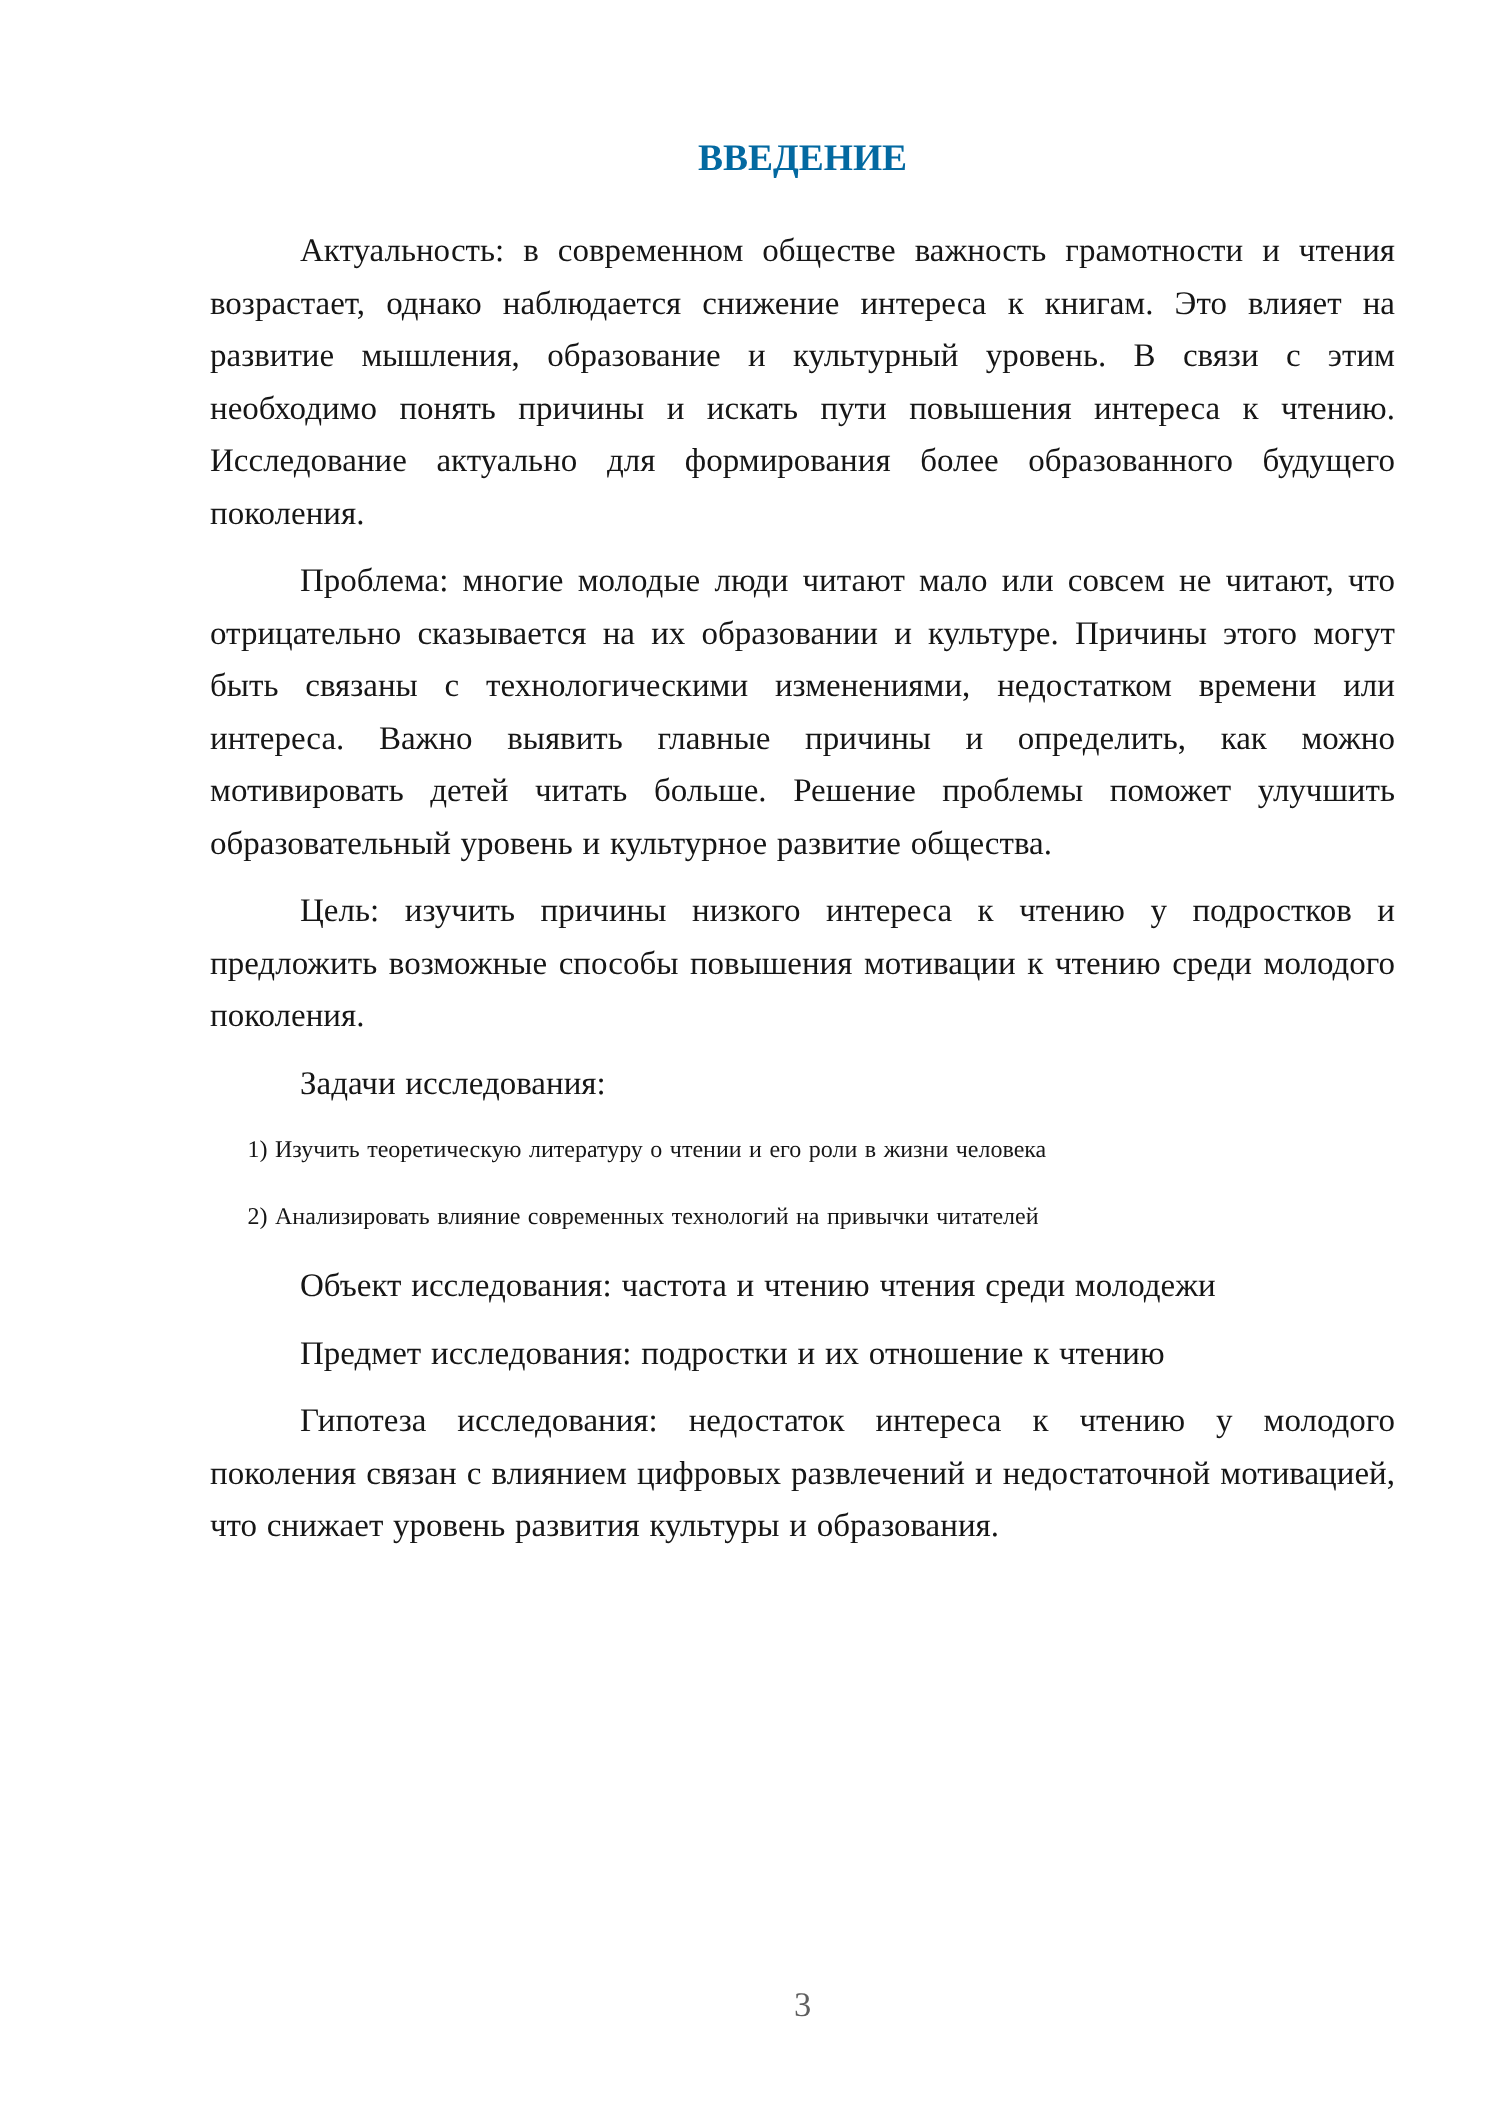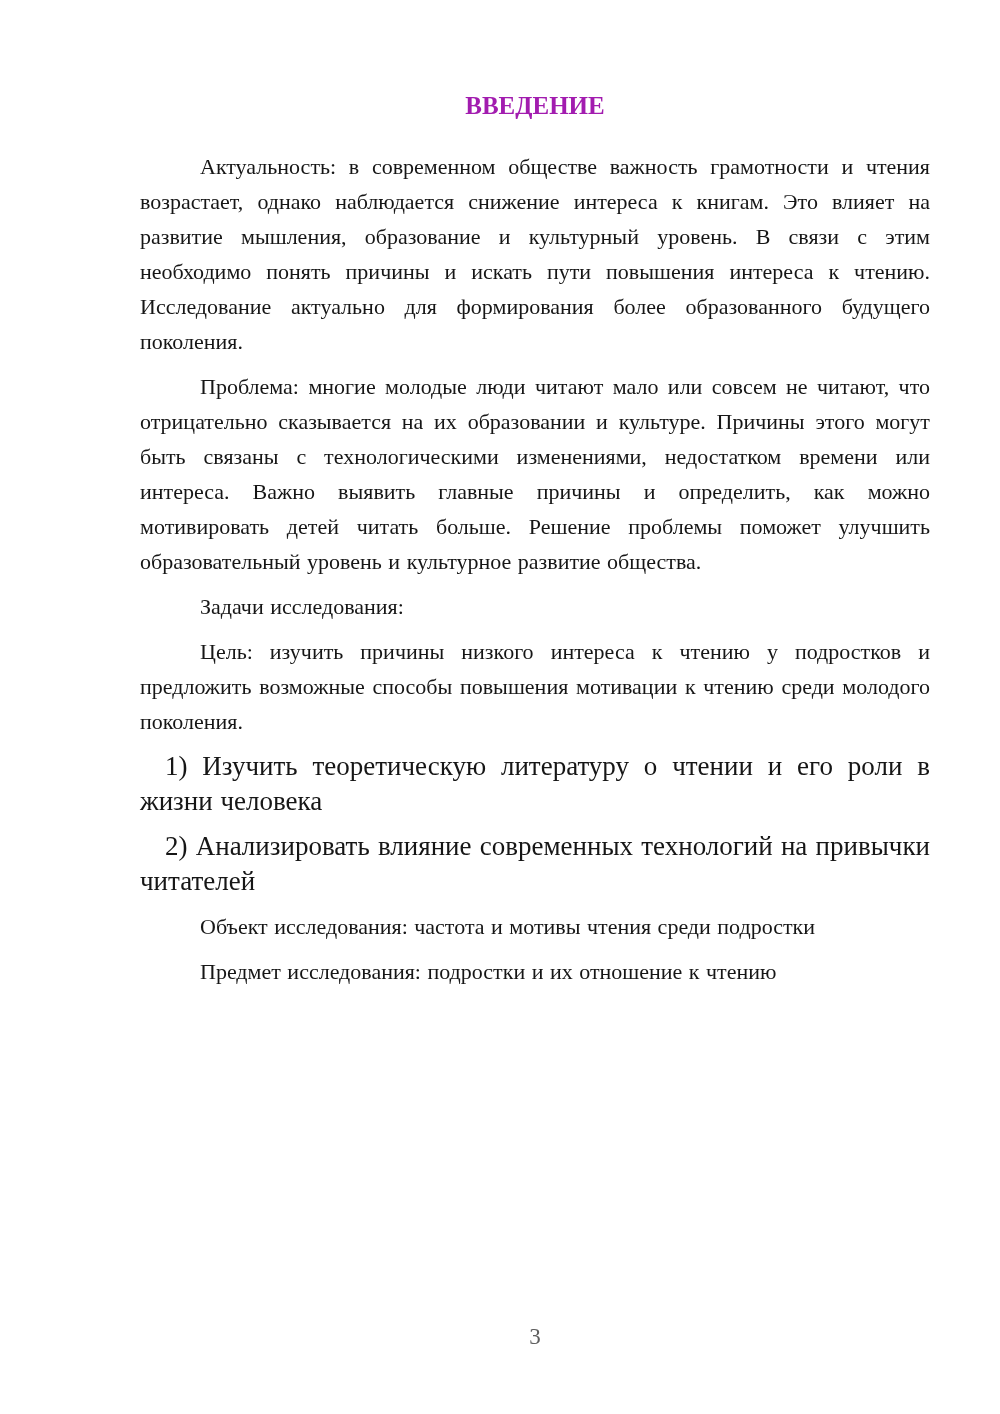--- a/index.html
+++ b/index.html
@@ -24,32 +24,32 @@
     left: 140px;
     top: 92px;
     width: 790px;
   }
   .doc-title {
     font-size: 25px;
     font-weight: bold;
     text-align: center;
     line-height: 28px;
     margin-bottom: 29px;
-    color: #a21caf;
+    color: #0369a1;
   }
   .para {
     font-size: 22px;
     line-height: 35px;
     text-align: justify;
     text-indent: 60px;
     margin-bottom: 10px;
     word-spacing: 1px;
   }
   .task-item {
-    font-size: 27px;
+    font-size: 16px;
     line-height: 35px;
     text-align: justify;
     text-indent: 25px;
     margin-bottom: 10px;
     word-spacing: 1px;
   }
   .page-number {
     position: absolute;
     left: 140px;
     top: 1322px;
@@ -65,32 +65,33 @@
 
 <div class="page">
   <div class="content">
 
     <h1 class="doc-title">ВВЕДЕНИЕ</h1>
 
     <p class="para">Актуальность: в современном обществе важность грамотности и чтения возрастает, однако наблюдается снижение интереса к книгам. Это влияет на развитие мышления, образование и культурный уровень. В связи с этим необходимо понять причины и искать пути повышения интереса к чтению. Исследование актуально для формирования более образованного будущего поколения.</p>
 
     <p class="para">Проблема: многие молодые люди читают мало или совсем не читают, что отрицательно сказывается на их образовании и культуре. Причины этого могут быть связаны с технологическими изменениями, недостатком времени или интереса. Важно выявить главные причины и определить, как можно мотивировать детей читать больше. Решение проблемы поможет улучшить образовательный уровень и культурное развитие общества.</p>
 
+    <p class="para">Цель: изучить причины низкого интереса к чтению у подростков и предложить возможные способы повышения мотивации к чтению среди молодого поколения.</p>
+
     <p class="para">Задачи исследования:</p>
-
-    <p class="para">Цель: изучить причины низкого интереса к чтению у подростков и предложить возможные способы повышения мотивации к чтению среди молодого поколения.</p>
 
     <p class="task-item">1) Изучить теоретическую литературу о чтении и его роли в жизни человека</p>
 
     <p class="task-item">2) Анализировать влияние современных технологий на привычки читателей</p>
 
 
 
 
-    <p class="para">Объект исследования: частота и мотивы чтения среди подростки</p>
+    <p class="para">Объект исследования: частота и чтению чтения среди молодежи</p>
 
     <p class="para">Предмет исследования: подростки и их отношение к чтению</p>
 
+    <p class="para">Гипотеза исследования: недостаток интереса к чтению у молодого поколения связан с влиянием цифровых развлечений и недостаточной мотивацией, что снижает уровень развития культуры и образования.</p>
 
   </div>
 
   <div class="page-number">3</div>
 </div>
 
 </body></html>

